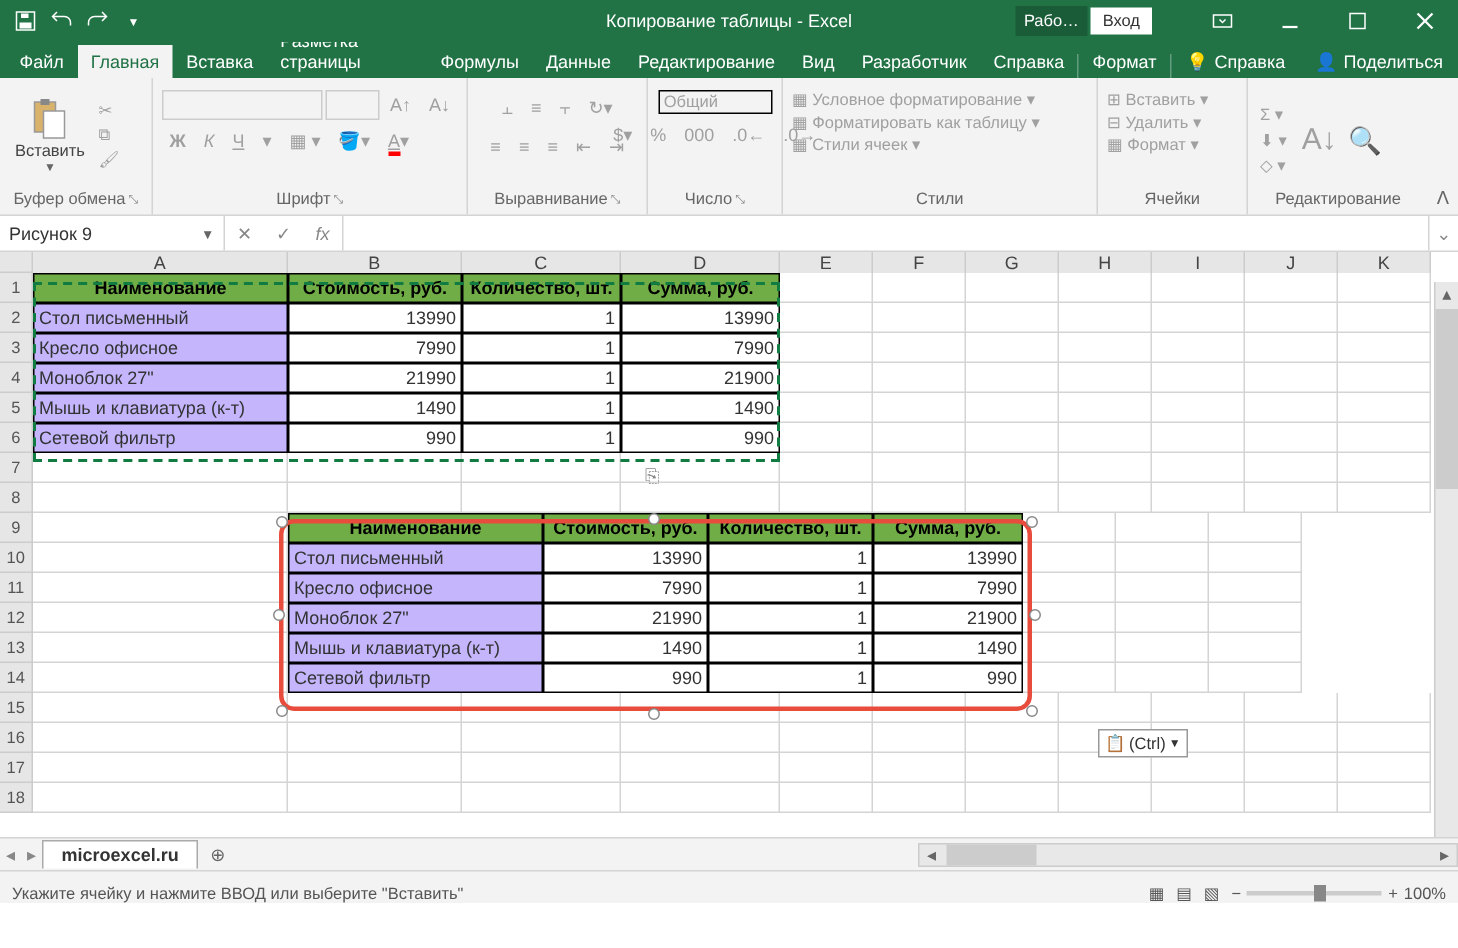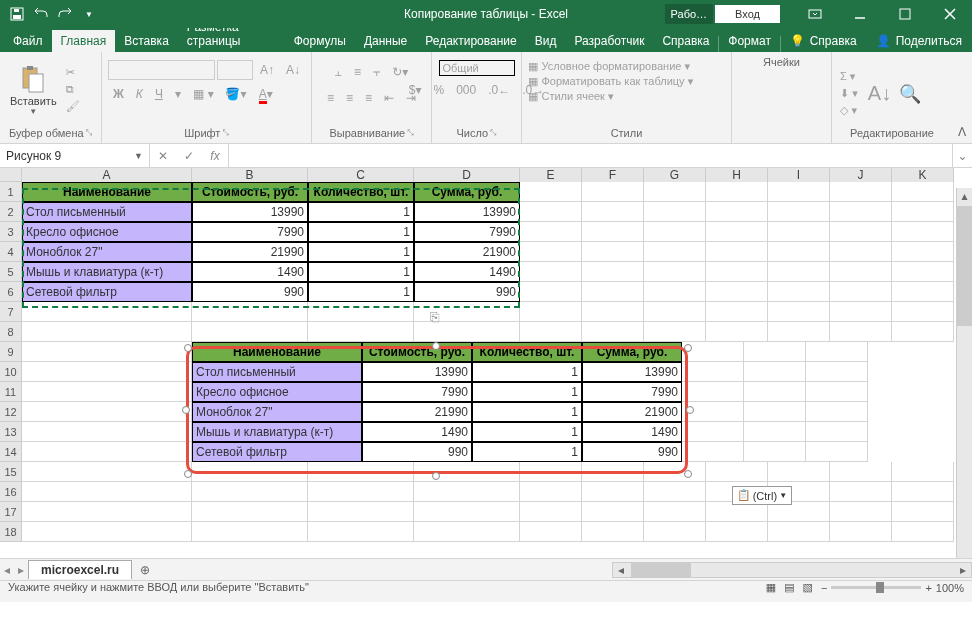--- a/index.html
+++ b/index.html
@@ -5,21 +5,21 @@
 * { box-sizing: border-box; margin: 0; padding: 0; font-family: "Segoe UI", Tahoma, sans-serif; }
 body { width: 972px; height: 632px; background: #fff; overflow: hidden; font-size: 12px; color: #333; }
 
 
 .titlebar { height: 28px; background: #217346; display: flex; align-items: center; color: #fff; position: relative; }
 .titlebar .qat { display: flex; gap: 6px; padding-left: 8px; align-items: center; }
 .titlebar .qat span { width: 18px; height: 18px; display: flex; align-items: center; justify-content: center; cursor: pointer; }
 .titlebar .title { position: absolute; left: 50%; transform: translateX(-50%); font-size: 12px; }
 .titlebar .right { margin-left: auto; display: flex; align-items: center; height: 100%; }
 .titlebar .right .badge { background: #1a5c38; padding: 4px 6px; font-size: 11px; margin-right: 2px; }
-.titlebar .right .login { background: #fff; color: #333; padding: 3px 20px; font-size: 11px; margin-right: 12px; }
+.titlebar .right .login { background: #fff; color: #333; padding: 3px 8px; font-size: 11px; margin-right: 24px; }
 .titlebar .right .ctl { width: 45px; height: 28px; display: flex; align-items: center; justify-content: center; cursor: pointer; }
 
 
 .tabs { height: 24px; background: #217346; display: flex; align-items: flex-end; color: #fff; padding-left: 4px; }
 .tabs .tab { padding: 4px 9px; font-size: 12px; cursor: pointer; }
 .tabs .tab.active { background: #f3f3f3; color: #217346; }
 .tabs .sep { width: 1px; height: 16px; background: rgba(255,255,255,0.3); }
 .tabs .tell { display: flex; align-items: center; gap: 4px; padding: 4px 10px; }
 .tabs .share { display: flex; align-items: center; gap: 4px; padding: 4px 10px; margin-left: auto; }
 
@@ -71,21 +71,21 @@
 
 .sheettabs { height: 22px; background: #f3f3f3; border-top: 1px solid #d4d4d4; display: flex; align-items: center; font-size: 12px;}
 .sheettabs .nav span { padding: 0 4px; color: #888; cursor: pointer;}
 .sheettabs .stab { background: #fff; border: 1px solid #aaa; border-bottom: none; padding: 2px 12px; font-weight: bold; cursor:pointer;}
 .sheettabs .add { padding: 0 8px; color: #666; cursor: pointer;}
 .sheettabs .hscroll { margin-left: auto; width: 360px; height: 16px; background: #e8e8e8; border: 1px solid #ccc; display:flex;}
 .sheettabs .hscroll .tr { width:16px; display:flex; align-items:center; justify-content:center; color:#666; cursor:pointer;}
 .sheettabs .hscroll .thumb { width: 60px; background: #ccc; margin-left: 2px;}
 
 
-.status { height: 22px; background: #f3f3f3; border-top: 1px solid #d4d4d4; display: flex; align-items: flex-start; padding: 0 8px; font-size: 11px; color: #555;}
+.status { height: 22px; background: #f3f3f3; border-top: 1px solid #d4d4d4; display: flex; align-items: flex-end; padding: 0 8px; font-size: 11px; color: #555;}
 .status .right { margin-left: auto; display: flex; align-items: center; gap: 8px;}
 .status .zoom { display: flex; align-items: center; gap: 4px;}
 .status .slider { width: 90px; height: 3px; background: #ccc; position: relative;}
 .status .slider .th { position: absolute; left: 45px; top: -4px; width: 8px; height: 11px; background: #888;}
 
 .vscroll { position: absolute; right: 0; top: 20px; bottom: 0; width: 16px; background: #e8e8e8; border-left: 1px solid #ccc;}
 .vscroll .tr { height: 16px; display:flex; align-items:center; justify-content:center; color:#666;}
 .vscroll .thumb { height: 120px; background: #ccc; margin-top: 2px;}
 
 svg { display: block; }
@@ -261,20 +261,25 @@
       <span>▦ <span>Условное форматирование</span> ▾</span>
       <span>▦ <span>Форматировать как таблицу</span> ▾</span>
       <span>▦ <span>Стили ячеек</span> ▾</span>
     </div>
     <div class="group-label">
         <span>Стили</span>
       </div>
   </div>
 
   <div class="group" style="width:100px;">
+    <div class="group-body" style="flex-direction:column;align-items:flex-start;gap:2px;padding-top:6px;font-size:11px;">
+      <span>⊞ <span>Вставить</span> ▾</span>
+      <span>⊟ <span>Удалить</span> ▾</span>
+      <span>▦ <span>Формат</span> ▾</span>
+    </div>
     <div class="group-label">
         <span>Ячейки</span>
       </div>
   </div>
 
   <div class="group" style="flex:1;border-right:none;">
     <div class="group-body" style="gap:8px;padding-top:8px;">
       <div class="smallcol">
           <span>Σ ▾</span>
           <span>⬇ ▾</span>

